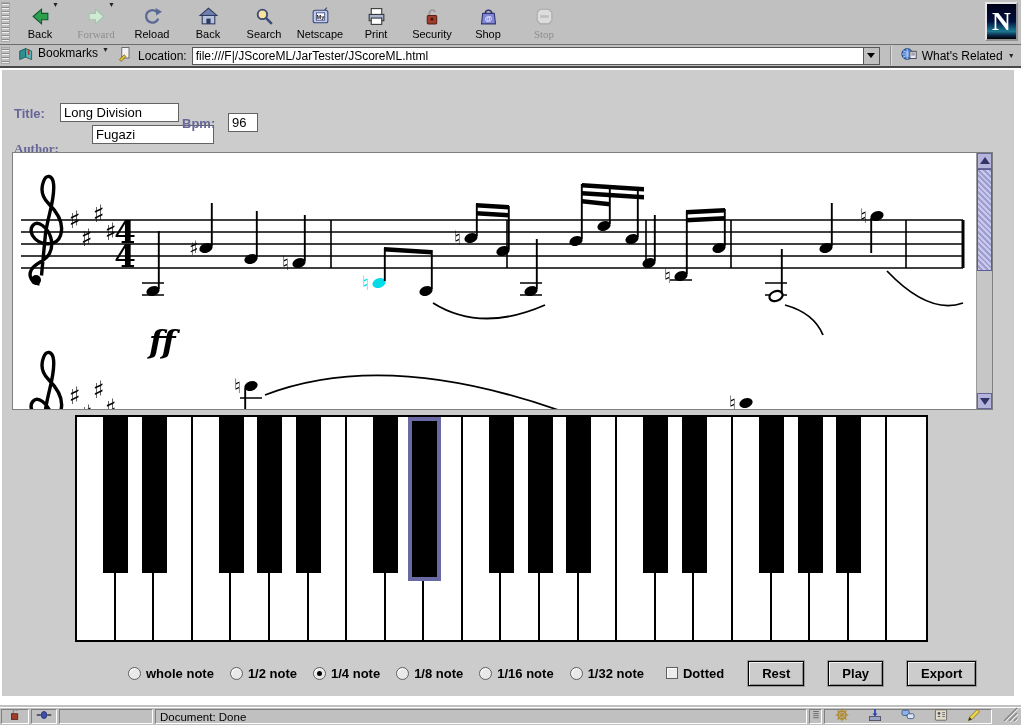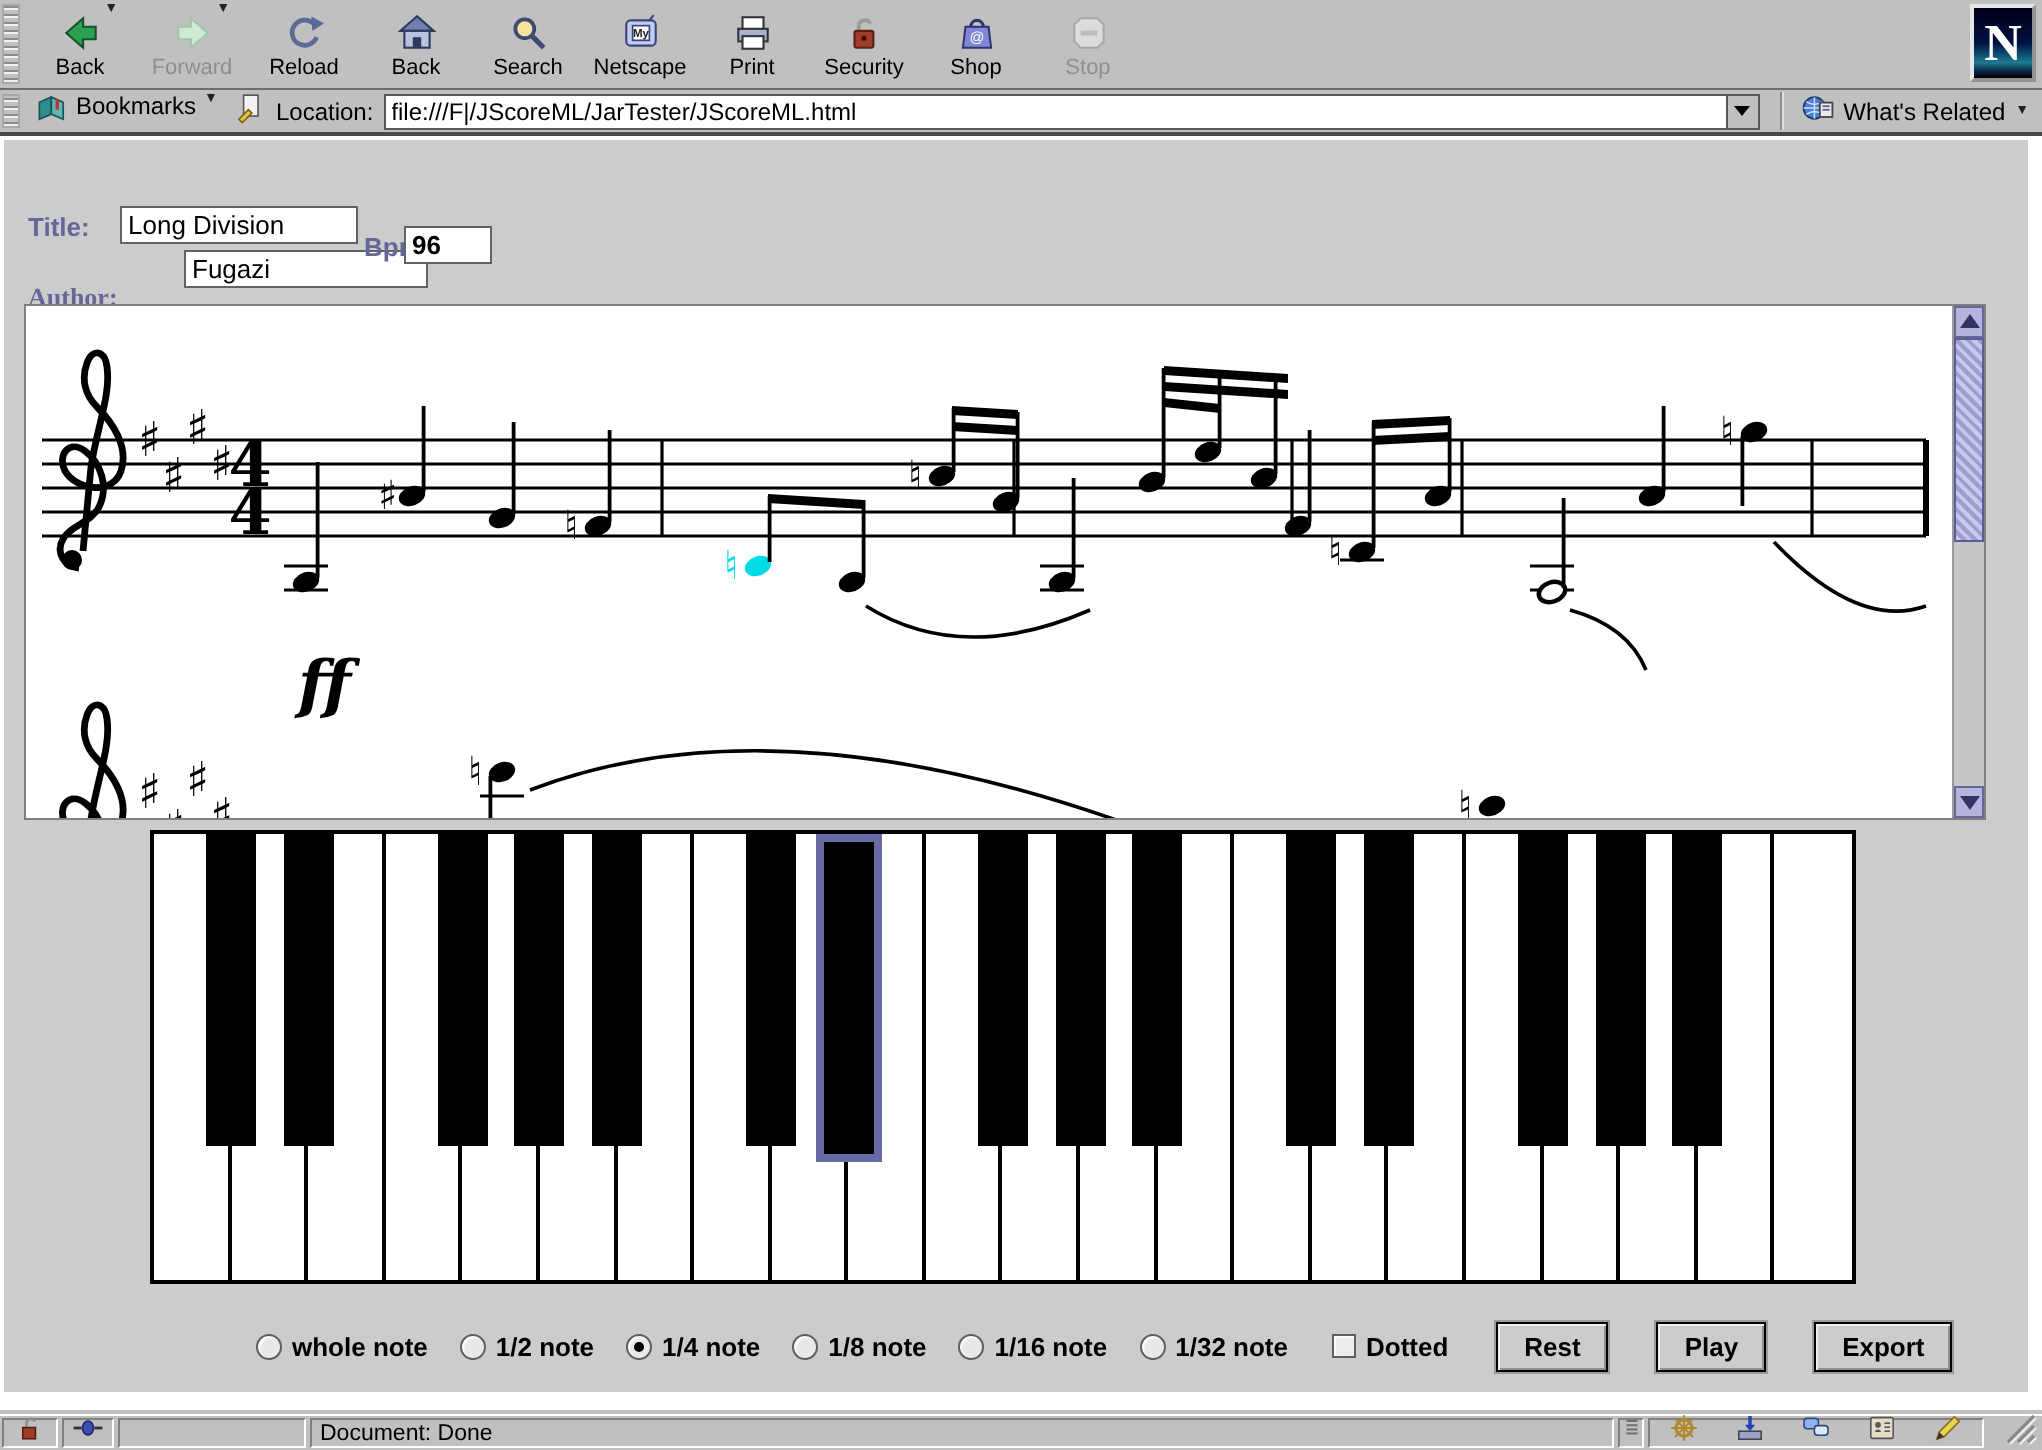--- a/index.html
+++ b/index.html
@@ -6,21 +6,21 @@
   html,body { width:1021px; height:725px; }
   body { font-family:"Liberation Sans", sans-serif; background:#c0c0c0; position:relative; overflow:hidden; }
   .browser { position:absolute; inset:0; width:1021px; height:725px; background:#c0c0c0; }
 
   
   .toolbar { position:relative; height:45px; background:#c0c0c0; border-bottom:1px solid #6e6e6e; display:flex; align-items:stretch; }
   .grippy { width:9px; margin:2px 2px 2px 1px; background:repeating-linear-gradient(0deg,#efefef 0 1px,#8c8c8c 1px 2px,#c0c0c0 2px 4px); border:1px solid #a8a8a8; }
   .tb-buttons { display:flex; align-items:stretch; }
   .tb-btn { position:relative; width:56px; display:flex; flex-direction:column; align-items:center; justify-content:center; padding-top:2px; cursor:pointer; }
   .tb-btn .lbl { font-size:11px; color:#000; margin-top:1px; }
-  .tb-btn.dis .lbl { color:#8e8e8e; }
+  .tb-btn.dis .lbl { color:#8e8e8e;font-family:Liberation Serif, serif; }
   .tb-btn .ma { position:absolute; top:1px; right:9px; font-size:7px; color:#222; }
   .n-logo { position:absolute; right:3px; top:2px; width:33px; height:39px; border:2px outset #e6e6e6;
             background:linear-gradient(180deg,#000016 0%,#001040 50%,#1c7b92 78%,#0a2748 90%,#000 100%);
             color:#fff; font-family:"Liberation Serif",serif; font-weight:bold; font-size:26px;
             display:flex; align-items:center; justify-content:center; }
 
   
   .linkbar { position:relative; height:23px; background:#c0c0c0; border-bottom:2px solid #494949; display:flex; align-items:center; }
   .linkbar .grippy { height:17px; }
   .bm-chip { display:flex; align-items:flex-start; gap:3px; padding:0 8px 0 6px; font-size:12px; }
@@ -204,21 +204,21 @@
   </div>
 
   <div class="page">
     <div class="applet">
 
       <span class="m-label" style="left:12px; top:36px;">Title:</span>
       <input class="m-input" style="left: 58px; top: 33px; width: 119px;" value="Long Division">
       <span class="m-label" style="left:12px; top:71px;font-family:Liberation Serif, serif;">Author:</span>
       <input class="m-input" style="left: 54px; top: 55px; width: 122px; margin-left: 36px;" value="Fugazi">
       <span class="m-label" style="left:180px; top:46px;text-align:center;">Bpm:</span>
-      <input class="m-input" style="left: 200px; top: 43px; width: 44px; font-weight: bold;" value="96">
+      <input class="m-input" style="left: 226px; top: 43px; width: 30px;" value="96">
 
       <div class="score-panel">
         <svg id="scoreSvg" class="score-svg" width="963" height="256" viewBox="0 0 963 256">
             <line x1="8" y1="67" x2="950" y2="67" stroke="#000" stroke-width="1.6"></line>
             <line x1="8" y1="79" x2="950" y2="79" stroke="#000" stroke-width="1.6"></line>
             <line x1="8" y1="91" x2="950" y2="91" stroke="#000" stroke-width="1.6"></line>
             <line x1="8" y1="103" x2="950" y2="103" stroke="#000" stroke-width="1.6"></line>
             <line x1="8" y1="115" x2="950" y2="115" stroke="#000" stroke-width="1.6"></line>
             <line x1="318" y1="67" x2="318" y2="115" stroke="#000" stroke-width="1.6"></line>
             <line x1="494" y1="67" x2="494" y2="115" stroke="#000" stroke-width="1.6"></line>

